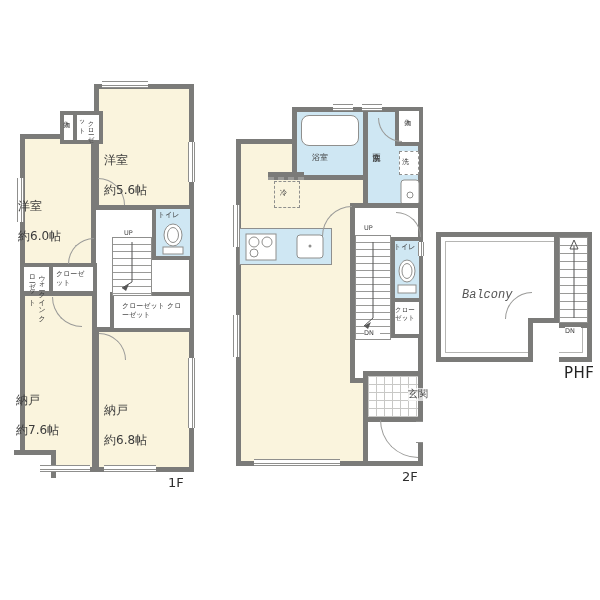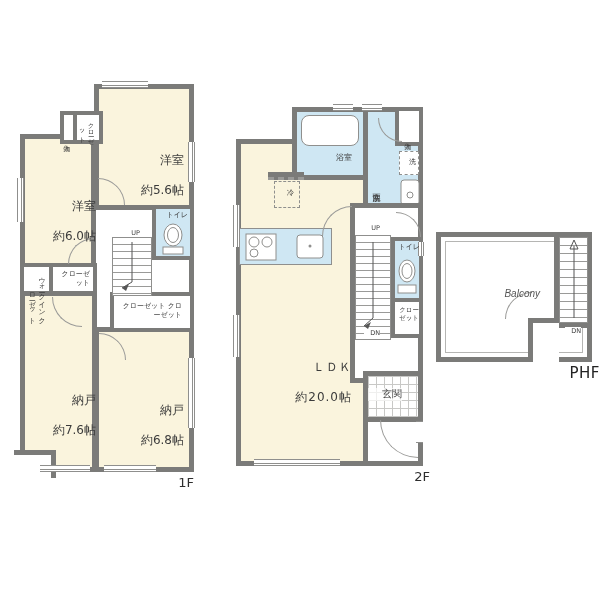--- a/index.html
+++ b/index.html
@@ -5,43 +5,43 @@
   html,body{margin:0;padding:0;background:#fff;}
   #canvas{position:relative;width:600px;height:600px;background:#fff;overflow:hidden;
           font-family:"DejaVu Sans","Liberation Sans",sans-serif;color:#3b3b3b;}
   .abs{position:absolute;}
   .room{position:absolute;box-sizing:border-box;border:5px solid #7b7b79;}
   .b4{border-width:4px;}
   .cream{background:#faf4dd;}
   .wet{background:#cfe7f3;}
   .white{background:#ffffff;}
   .wall{position:absolute;background:#7b7b79;}
-  .lbl{position:absolute;color:#3b3b3b;text-align:right;line-height:1.25;white-space:pre-line;}
+  .lbl{position:absolute;color:#3b3b3b;text-align:left;line-height:1.25;white-space:pre-line;}
   .sz12{font-size:12px;}
-  .sz10{font-size:10px;}
+  .sz10{font-size:10px;margin-left:40px;}
   .sz8{font-size:8px;}
   .sz7{font-size:7px;}
   .sz6{font-size:6.5px;}
   .floorlbl{font-size:13px;color:#2e2e2e;}
   .vtext{writing-mode:vertical-rl;line-height:1.05;letter-spacing:0;}
   .stairsv{position:absolute;background-color:#fff;
            background-image:repeating-linear-gradient(to bottom,#ffffff 0 6px,#9a9a98 6px 7px);
            border:1px solid #8f8f8d;box-sizing:border-box;}
   .winh{position:absolute;background:#fff;border-top:1px solid #8f8f8d;border-bottom:1px solid #8f8f8d;box-sizing:border-box;}
   .winh::after{content:"";position:absolute;left:0;right:0;top:50%;height:1px;background:#8f8f8d;}
   .winv{position:absolute;background:#fff;border-left:1px solid #8f8f8d;border-right:1px solid #8f8f8d;box-sizing:border-box;}
   .winv::after{content:"";position:absolute;top:0;bottom:0;left:50%;width:1px;background:#8f8f8d;}
   .arc{position:absolute;box-sizing:border-box;border:0 solid #9a9a98;background:transparent;}
   .arc.tl{border-top-left-radius:100% 100%;border-top-width:1px;border-left-width:1px;}
   .arc.tr{border-top-right-radius:100% 100%;border-top-width:1px;border-right-width:1px;}
   .arc.bl{border-bottom-left-radius:100% 100%;border-bottom-width:1px;border-left-width:1px;}
   .dash{position:absolute;box-sizing:border-box;border:1px dashed #8f8f8d;}
   .grid{background-image:repeating-linear-gradient(to right,#c8c8c6 0 1px,transparent 1px 8px),
                          repeating-linear-gradient(to bottom,#c8c8c6 0 1px,transparent 1px 8px);}
-  .balcony-lbl{font-family:Liberation Sans, sans-serif;font-style:italic;font-size:10px;color:#555;}
+  .balcony-lbl{font-family:Liberation Mono, monospace;font-style:italic;font-size:12px;color:#555;}
   .phf-lbl{font-size:15px;color:#222;letter-spacing:0.5px;}
   svg{display:block;}
 </style>
 </head>
 <body>
 
 <div id="canvas">
 
   <div class="room cream" style="left:94px;top:84px;width:100px;height:126px;"></div>
   <div class="room cream" style="left:20px;top:134px;width:76px;height:134px;"></div>
@@ -157,24 +157,20 @@
   <div class="winv" style="left:233px;top:205px;width:7px;height:42px;"></div>
   <div class="winv" style="left:233px;top:315px;width:7px;height:42px;"></div>
   <div class="winh" style="left:254px;top:459px;width:86px;height:7px;"></div>
   <div class="winv" style="left:418px;top:242px;width:6px;height:14px;"></div>
 
   <div class="arc bl" style="left:378px;top:118px;width:24px;height:24px;"></div>
   <div class="arc tl" style="left:322px;top:206px;width:30px;height:30px;"></div>
   <div class="arc tr" style="left:396px;top:212px;width:25px;height:25px;"></div>
   <div class="arc bl" style="left:380px;top:420px;width:38px;height:38px;"></div>
 
-  <div class="lbl sz12" style="left:256px;top:345px;width:96px;letter-spacing:1px;">
-    <span>ＬＤＫ</span><br>
-    <span>約20.0帖</span>
-  </div>
   <div class="lbl sz8" style="left:312px;top:153px;width:40px;">浴室</div>
   <div class="lbl sz8 vtext" style="left:371px;top:147px;height:40px;">洗面室</div>
   <div class="lbl sz6 vtext" style="left:404px;top:114px;height:24px;">物入</div>
   <div class="lbl sz7" style="left:402px;top:158px;width:14px;">洗</div>
   <div class="lbl sz7" style="left:280px;top:189px;width:14px;">冷</div>
   <div class="lbl sz7" style="left:394px;top:243px;width:26px;">トイレ</div>
   <div class="lbl sz6" style="left:395px;top:306px;width:24px;">クローゼット</div>
   <div class="lbl sz10" style="left:368px;top:388px;width:34px;background:rgba(255,255,255,.7);">玄関</div>
   <div class="lbl sz6" style="left:364px;top:224px;width:16px;">UP</div>
   <div class="lbl sz6" style="left:364px;top:329px;width:16px;background:#fff;">DN</div>

